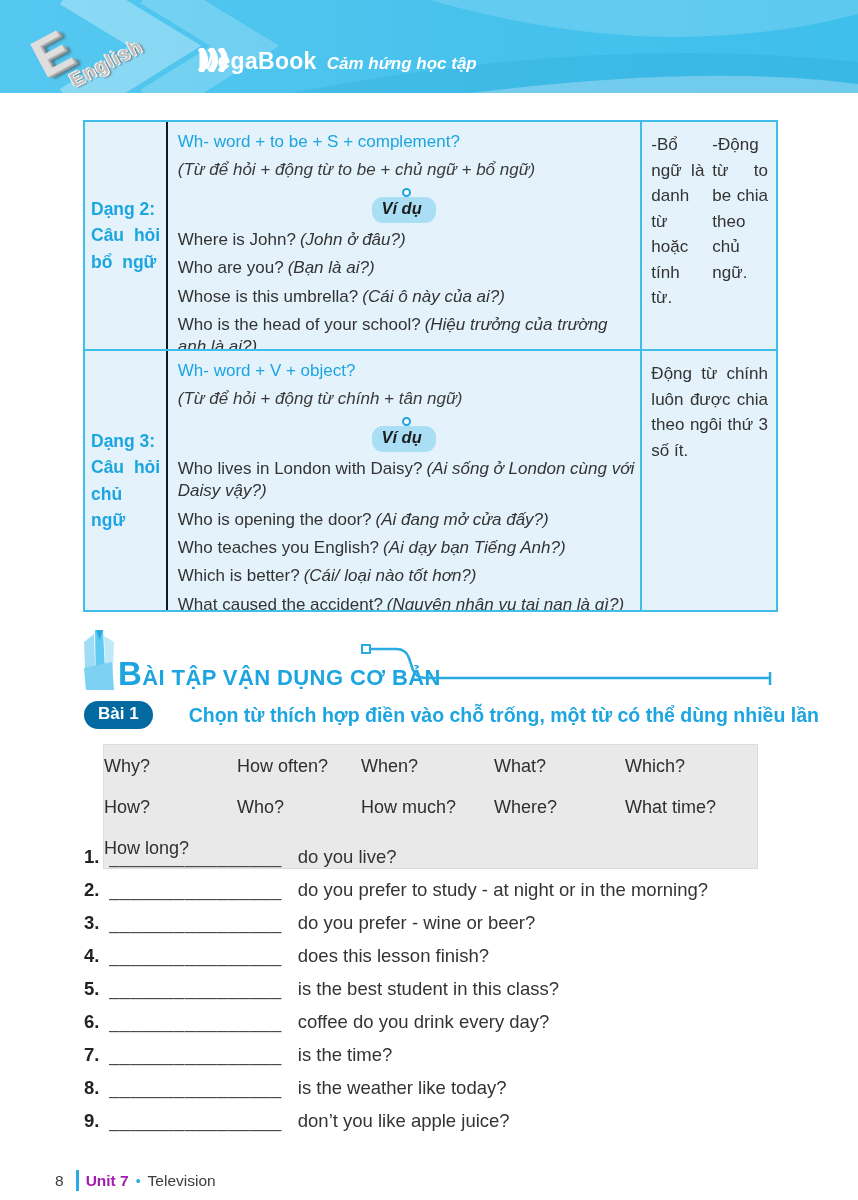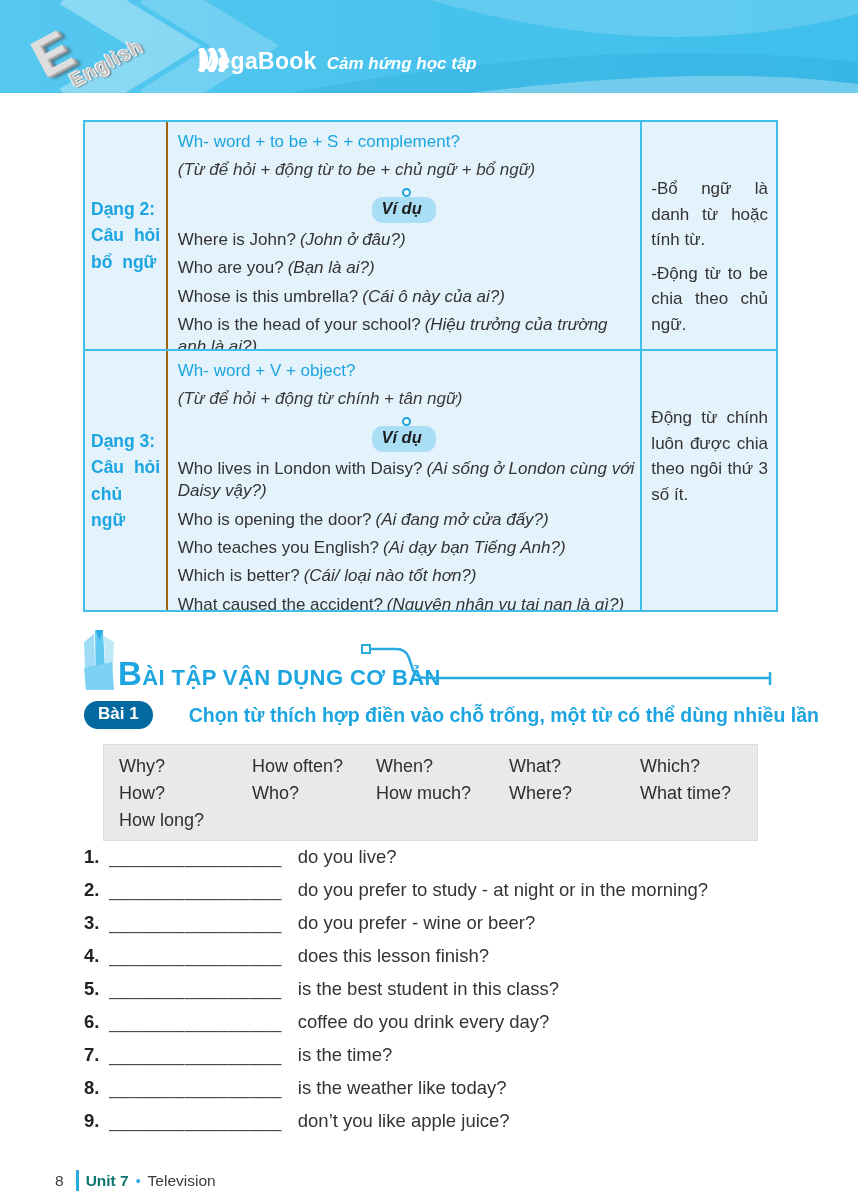--- a/index.html
+++ b/index.html
@@ -19,27 +19,27 @@
   .brand { position:absolute; left:198px; top:48px; display:flex; align-items:baseline; color:#fff; }
   .brand-mark { margin-right:7px; position:relative; top:2px; }
   .brand-name { font-size:23px; font-weight:700; letter-spacing:.3px; }
   .brand-tagline { margin-left:10px; font-size:17px; font-weight:700; font-style:italic; }
 
   
   .gtable { position:absolute; left:83px; top:120px; width:695px; border:2px solid #41bde9; background:#e4f2fb; }
   .t-row { display:flex; border-bottom:2px solid #41bde9; }
   .t-row:last-child { border-bottom:none; }
   .t-cell { overflow:hidden; }
-  .t-label { width:83px; border-right:2px solid #a16207; display:flex; flex-direction:column; justify-content:center;
+  .t-label { width:83px; border-right:2px solid #0f172a; display:flex; flex-direction:column; justify-content:center;
              padding:0 5px 0 6px; color:#1ca5e0; font-weight:700; font-size:17.5px; line-height:1.5; }
   .t-label .t-label-name { word-spacing:5px; }
   .t-main { width:476px; border-right:2px solid #41bde9; padding:9px 6px 6px 10px;
             display:flex; flex-direction:column; gap:6px; font-size:17px; line-height:1.32; color:#333; }
   .t-note { width:134px; padding:10px 8px 6px 9px; font-size:17px; line-height:1.5; color:#333;
-            text-align:justify; display:flex; flex-direction:column; gap:8px;margin-top:44px; }
+            text-align:justify; display:flex; flex-direction:row; gap:8px; }
   .formula { color:#1ca5e0; font-weight:400; }
   .formula-vi { font-style:italic; color:#3a3a3a; }
   .vidu-row { display:flex; align-items:center;flex-direction:column; }
   .ring { width:9px; height:9px; border:2.5px solid #1ca5e0; border-radius:50%; background:#fff; z-index:1; }
   .vidu-pill { margin-left:-4px; background:#aadef5; border-radius:11px; padding:1px 14px 3px 9px;
                font-weight:700; font-style:italic; color:#1d1d1d; font-size:16.5px; }
   .example .vi { font-style:italic; margin-left:4px; }
 
   
   .section-icon { position:absolute; left:82px; top:628px; }
@@ -48,33 +48,33 @@
   .section-title::first-letter { font-size:33px; }
   .decor-svg { position:absolute; left:0; top:630px; }
 
   
   .bai-row { position:absolute; left:84px; top:701px; display:flex; align-items:center; }
   .bai-badge { background:#0369a1; color:#fff; font-weight:700; font-size:17px; border-radius:14px;
                padding:3px 14px 5px 14px; }
   .bai-instruction { margin-left:36px; color:#1ca5e0; font-weight:700; font-size:19.5px; }
 
   .word-bank { position:absolute; left:103px; top:744px; width:655px; background:#e9e9ea;
-               border:1px solid #dcdcde; padding:11px 0 9px 15px;
-               display:grid; grid-template-columns:133px 124px 133px 131px auto; row-gap:6px;
+               border:1px solid #dcdcde; padding:11px 0 9px 0;
+               display:grid; grid-template-columns:133px 124px 133px 131px auto; row-gap:20px;
                font-size:18px; color:#2f2f2f; }
 
   .questions { position:absolute; left:84px; top:846px; width:700px; }
   .q-item { height:33px; font-size:18.5px; color:#333; white-space:nowrap; }
   .q-num { font-weight:700; color:#222; display:inline-block; min-width:20px; }
   .q-blank { color:#4a4a4a; letter-spacing:.5px; margin-right:16px; }
 
   
   .footer { position:absolute; left:55px; top:1170px; display:flex; align-items:center; font-size:15.5px; color:#3c3c3c; }
   .footer .bar { width:3px; height:21px; background:#29abe2; margin:0 7px 0 12px; }
-  .footer .unit { font-weight:700; color:#0f766e; }
+  .footer .unit { font-weight:700; color:#a21caf; }
   .footer .dot { color:#29abe2; margin:0 7px; font-size:14px; }
 </style>
 </head>
 <body>
 
 <div class="page">
 
   <div class="header">
     <svg width="858" height="93" viewBox="0 0 858 93">
       <polyline points="70,-12 165,46 70,105" fill="none" stroke="rgba(255,255,255,0.32)" stroke-width="38"></polyline>

